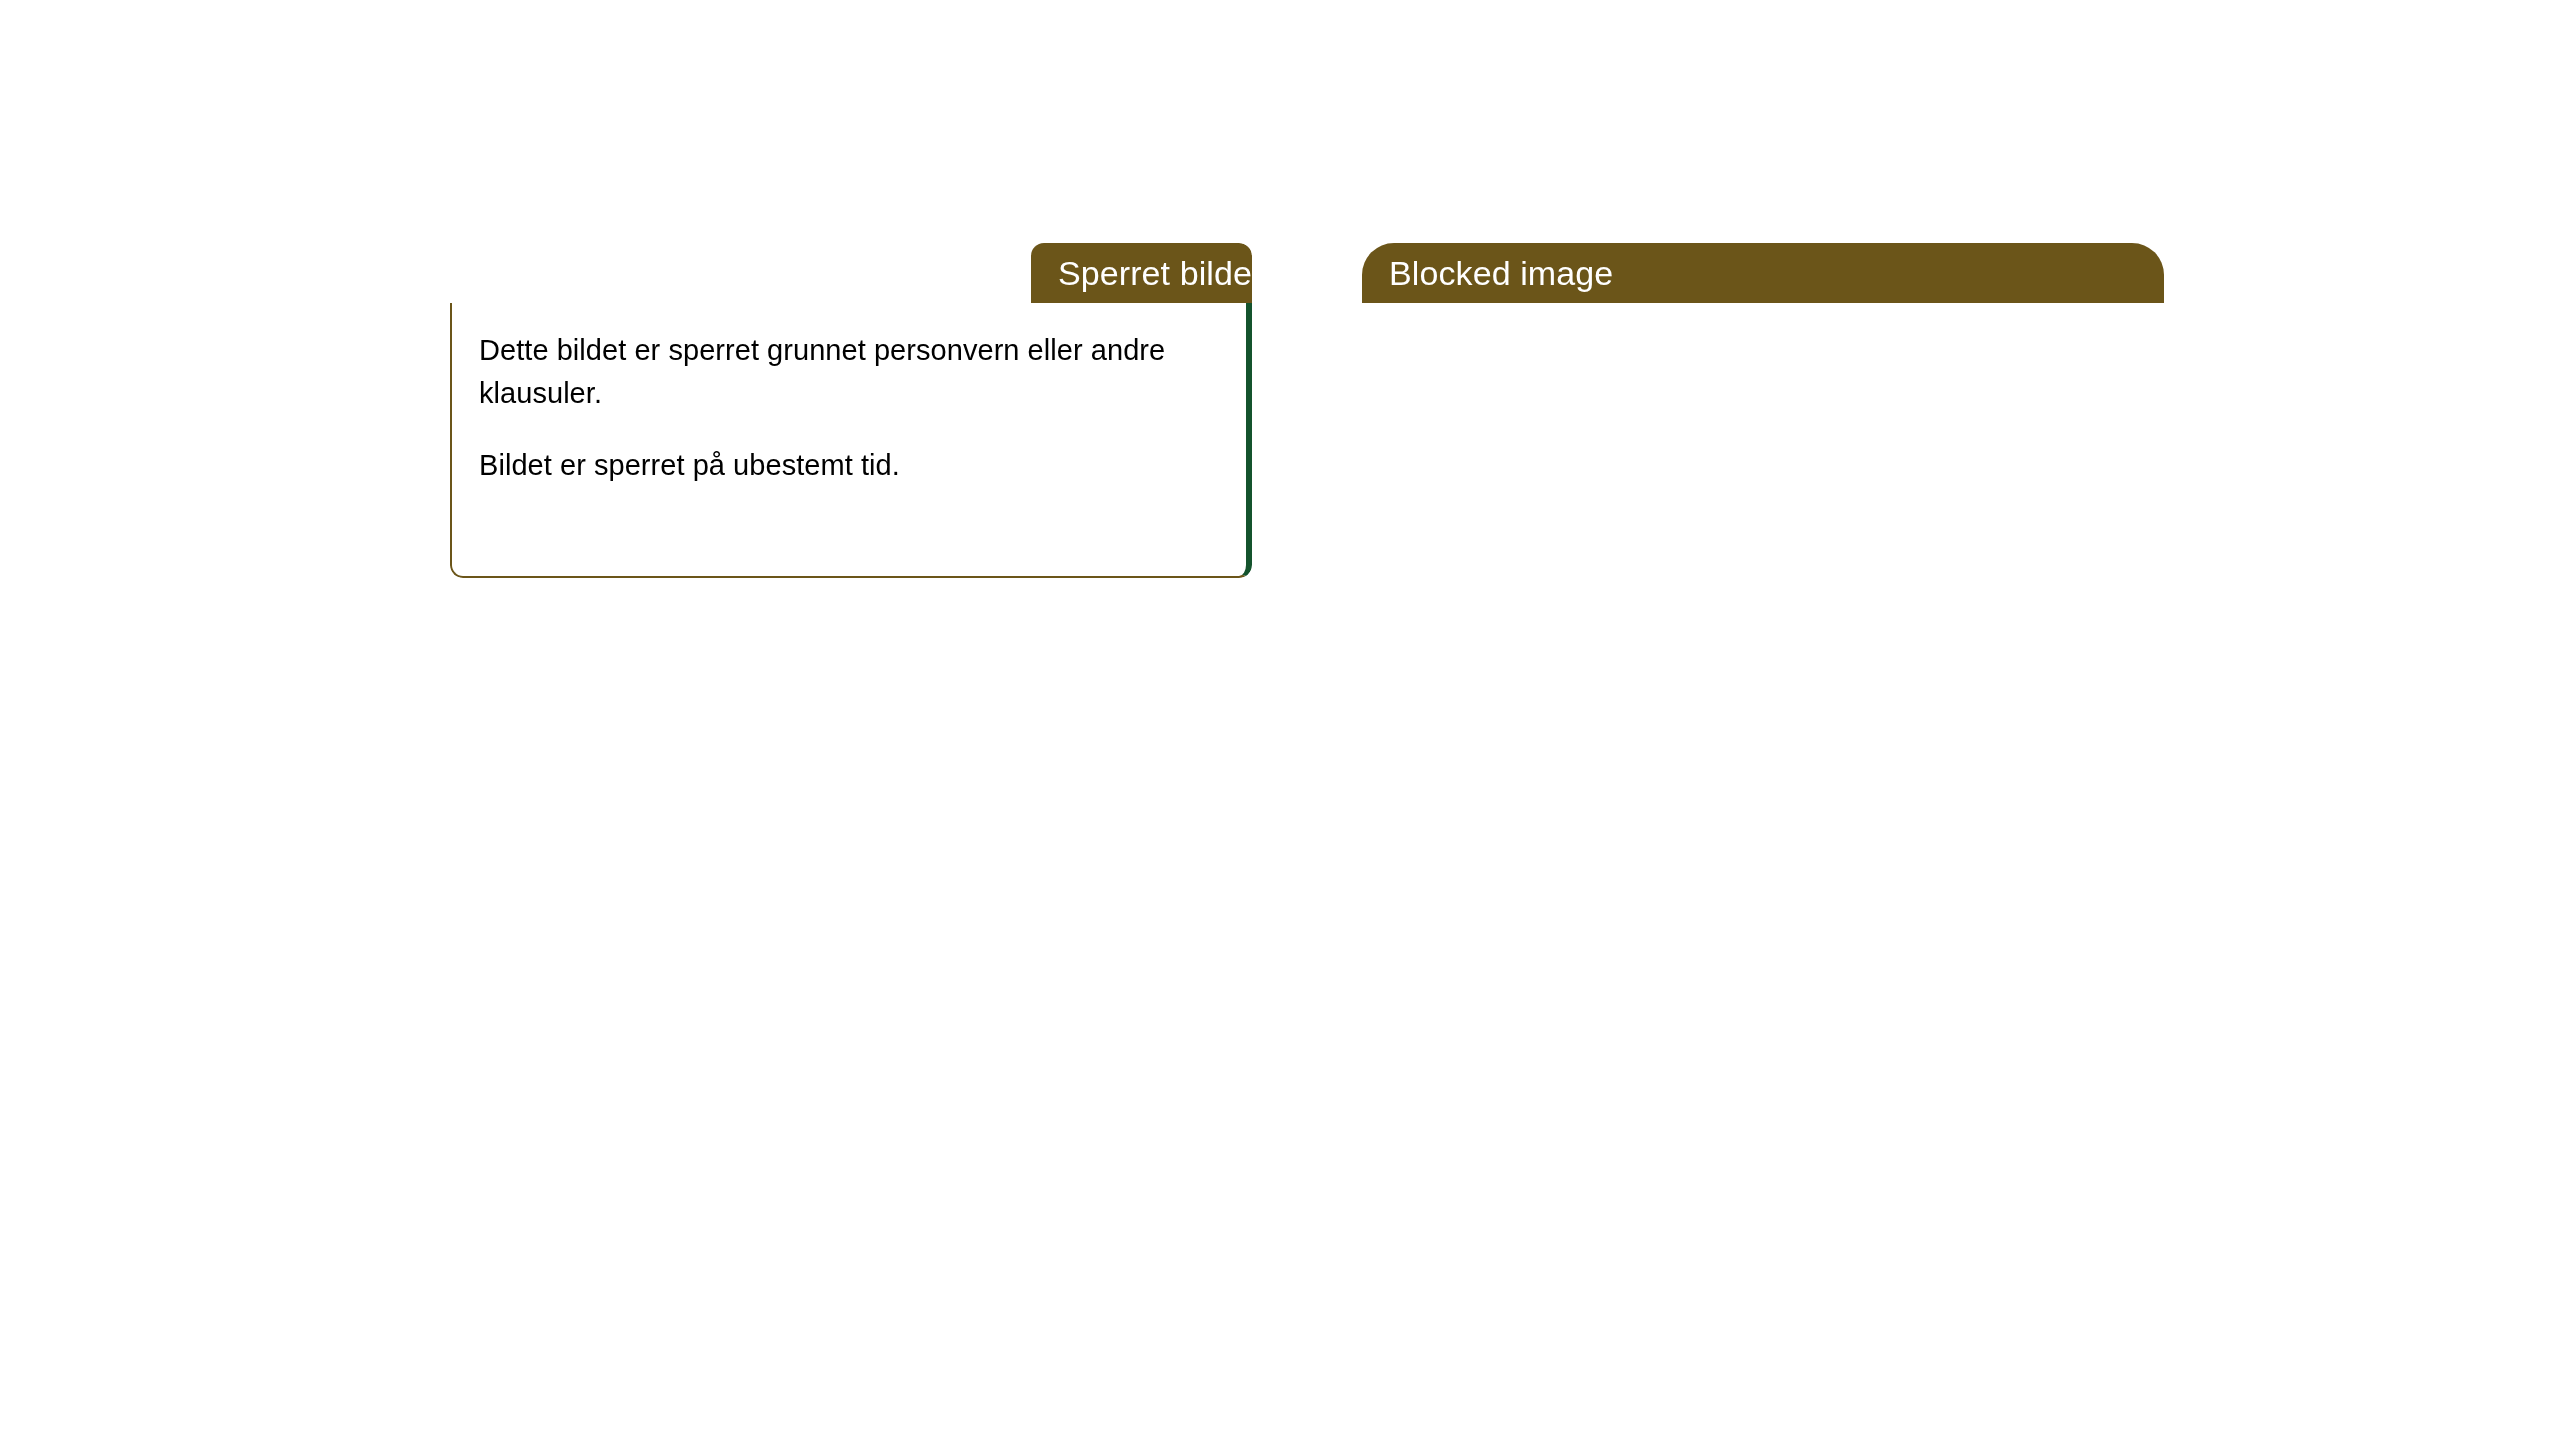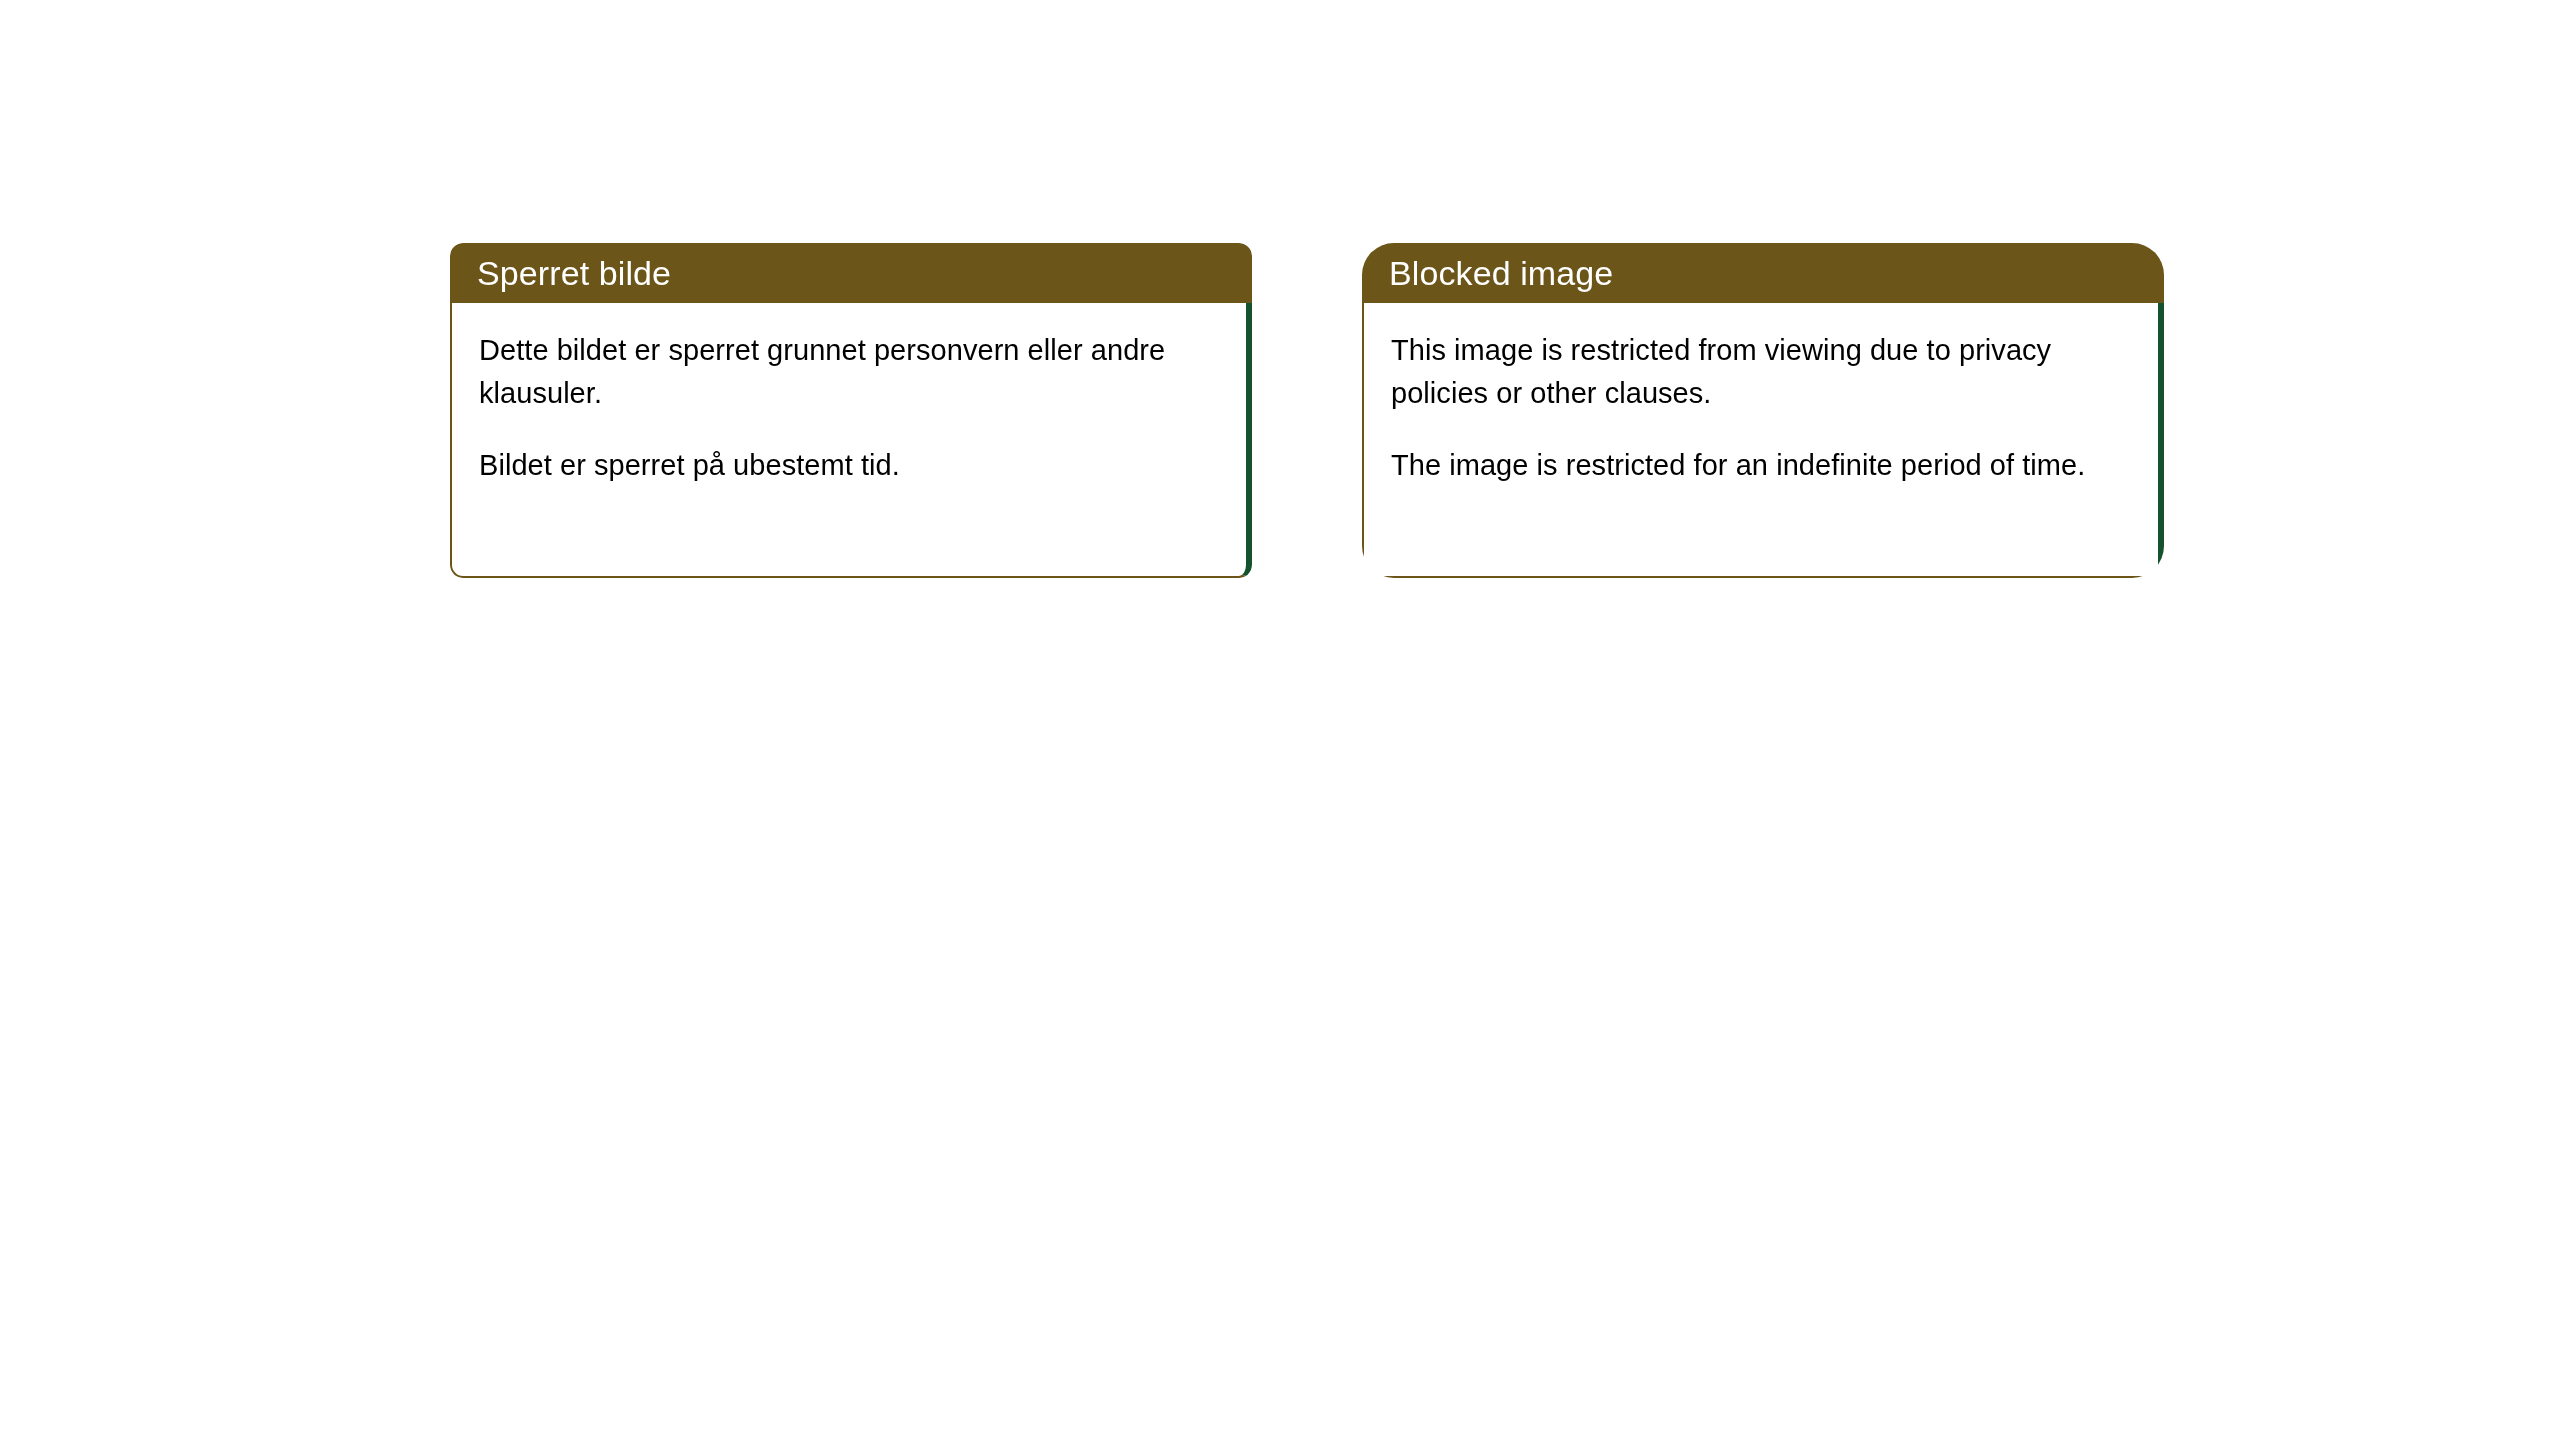--- a/index.html
+++ b/index.html
@@ -23,21 +23,21 @@
     box-sizing: border-box;
     width: 802px;
     height: 335px;
     top: 243px;
     border-radius: 13px;
     background: #ffffff;
     display: flex;
     flex-direction: column;
     overflow: hidden;
   }
-  .card--no { left: 450px; }
+  .card--no { left: 450px; align-items: flex-end; }
   .card--en { left: 1362px; border-radius: 32px; }
 
   
   .card-body {
     box-sizing: border-box;
     flex: 1 1 auto;
     background: #ffffff;
     border-left: 2px solid #6b5519;
     border-right: 6px solid #14532d;
     border-bottom: 2px solid #6b5519;
@@ -89,17 +89,13 @@
   <div class="card-body">
     <p class="card-text">Dette bildet er sperret grunnet personvern eller andre klausuler.</p>
     <p class="card-text">Bildet er sperret på ubestemt tid.</p>
   </div>
 </div>
 
 <div class="card card--en">
   <div class="card-header">
     <span class="card-title">Blocked image</span>
   </div>
-  <div class="card-body">
-    <p class="card-text">This image is restricted from viewing due to privacy policies or other clauses.</p>
-    <p class="card-text">The image is restricted for an indefinite period of time.</p>
-  </div>
 </div>
 
 </body></html>

